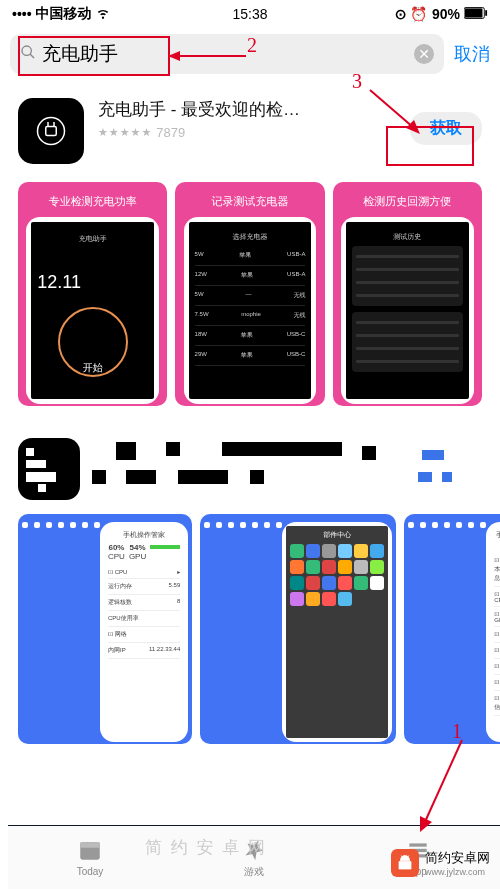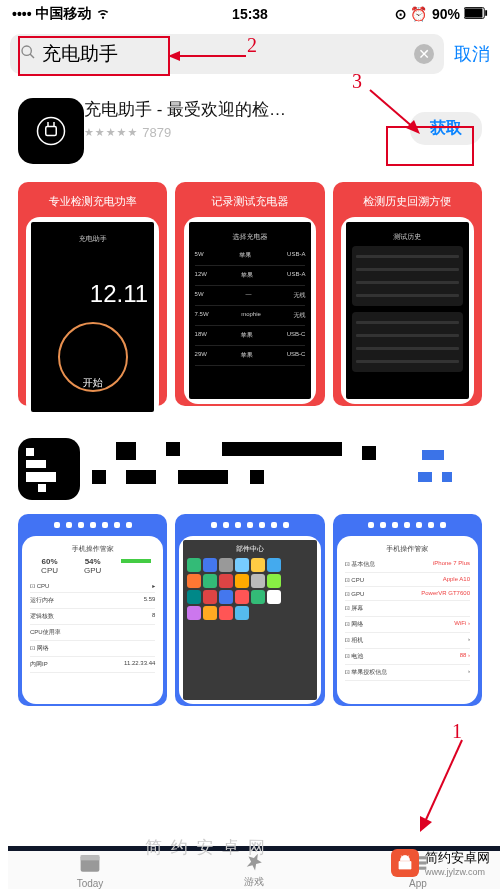--- a/index.html
+++ b/index.html
@@ -1,68 +1,68 @@
 <!DOCTYPE html>
 <html><head>
 <meta charset="utf-8">
 <style>
 *{margin:0;padding:0;box-sizing:border-box;font-family:-apple-system,"PingFang SC","Helvetica Neue",sans-serif}
 body{width:500px;height:889px;background:#fff;position:relative;overflow:hidden}
 .status-bar{height:28px;display:flex;justify-content:space-between;align-items:center;padding:0 12px;font-size:14px;font-weight:600}
 .sb-left,.sb-right{display:flex;align-items:center;gap:4px}
-.sb-center{position:absolute;left:50%;transform:translateX(-50%);font-weight:700}
+.sb-center{position:absolute;left:50%;transform:translateX(-50%);font-weight:400}
 .search-row{display:flex;align-items:center;padding:6px 10px;gap:10px;background:#fff}
 .search-box{flex:1;background:#eee;border-radius:10px;height:40px;display:flex;align-items:center;padding:0 10px;gap:6px}
 .search-input{flex:1;border:none;background:none;font-size:19px;outline:none}
 .clear-btn{width:20px;height:20px;background:#bbb;border-radius:50%;display:flex;align-items:center;justify-content:center;color:#fff;font-size:14px}
 .cancel{color:#0a84ff;font-size:18px}
 .content{padding:0 18px}
-.app-row{display:flex;align-items:flex-start;padding:18px 0}
+.app-row{display:flex;align-items:flex-start;gap:14px;padding:18px 0}
 .app-icon{width:66px;height:66px;background:#000;border-radius:15px;display:flex;align-items:center;justify-content:center;flex-shrink:0}
 .app-meta{flex:1;min-width:0}
 .app-title{font-size:17px;font-weight:400;white-space:nowrap;overflow:hidden;text-overflow:ellipsis;color:#111}
 .app-sub{font-size:13px;color:#888;white-space:nowrap;overflow:hidden;text-overflow:ellipsis;margin-top:2px}
 .app-rating{display:flex;align-items:center;gap:4px;margin-top:4px}
 .stars{color:#bbb;font-size:11px;letter-spacing:1px}
 .rcount{color:#bbb;font-size:13px}
 .get-btn{background:#eee;color:#0a84ff;border-radius:15px;padding:6px 20px;font-size:16px;font-weight:600;flex-shrink:0;margin-top:14px}
 .shots{display:flex;gap:8px;margin-bottom:18px}
-.shot{flex:1;background:#ef4444;border-radius:10px;padding:6px 4px 2px;display:flex;flex-direction:column;align-items:center;height:224px}
+.shot{flex:1;background:#ec4899;border-radius:10px;padding:6px 4px 2px;display:flex;flex-direction:column;align-items:center;height:224px}
 .shot-t{color:#fff;font-size:11px;margin:6px 0 8px;text-align:center}
 .phone{background:#fff;border-radius:14px;width:94%;flex:1;padding:5px;display:flex;flex-direction:column}
 .phone-scr{background:#000;flex:1;border-radius:2px;padding:6px;color:#ccc;font-size:7px}
-.p1-num{text-align:right;color:#fff;font-size:24px;margin-top:36px}
+.p1-num{text-align:left;color:#fff;font-size:18px;margin-top:28px}
 .p1-ring{width:70px;height:70px;border:2px solid #e89050;border-radius:50%;margin:14px auto;display:flex;align-items:flex-end;justify-content:center;color:#fff;font-size:10px}
 .p2-card{background:#1a1a1a;border-radius:4px;padding:4px;margin-bottom:6px;height:60px;display:flex;flex-direction:column;justify-content:space-around}
 .p2-line{height:3px;background:#333;border-radius:1px}
 .p3-row{display:flex;justify-content:space-between;border-bottom:1px solid #222;padding:5px 0;font-size:6px}
 
 .pix-row{display:flex;align-items:center;gap:12px;padding:14px 0}
 .pix-icon{width:62px;height:62px;background:#000;border-radius:14px;position:relative}
 .pix-icon::before{content:"";position:absolute;inset:8px;background:
  linear-gradient(#000,#000),linear-gradient(#fff,#fff);background-size:100% 100%;opacity:1}
 .pix-wh{position:absolute;background:#fff}
 .pix-body{flex:1;position:relative;height:54px}
 .pix-sq{position:absolute;background:#000}
 .pix-sq.b{background:#3b73e8}
 
 .shots2{display:flex;gap:8px}
-.shot2{flex:1;background:#4273f4;border-radius:10px;padding:4px 4px 2px;height:192px;display:flex;flex-direction:column}
+.shot2{flex:1;background:#4273f4;border-radius:10px;padding:4px 4px 2px;height:230px;display:flex;flex-direction:row}
 .dots{display:flex;gap:6px;justify-content:center;padding:4px 0}
 .dot{width:6px;height:6px;background:#fff;border-radius:2px}
 .phone2{background:#fff;border-radius:14px;flex:1;padding:4px;margin-top:4px}
 .phone2-scr{background:#fff;height:100%;border-radius:2px;padding:4px;font-size:6px;color:#444}
 .dark{background:#3a3a3a}
 .g-row{display:flex;gap:2px;margin-bottom:2px}
 .g-ic{width:14px;height:14px;background:#5b8;border-radius:3px}
 .li-row{display:flex;justify-content:space-between;padding:3px 0;border-bottom:1px solid #eee;font-size:6px}
 .stats{display:flex;gap:4px;font-size:8px;margin-bottom:4px}
 .stat{flex:1;text-align:center}
 
-.tabbar{position:absolute;bottom:0;left:8px;right:0;height:43px;background:rgba(250,250,250,0.95);border-top:5px solid #0f172a;display:flex}
+.tabbar{position:absolute;bottom:0;left:8px;right:0;height:64px;background:rgba(250,250,250,0.95);border-top:1px solid #0f172a;display:flex}
 .tab{flex:1;display:flex;flex-direction:column;align-items:center;justify-content:center;gap:2px;color:#888;font-size:10px}
 .tab svg{width:26px;height:26px}
 
 .ann-box1{position:absolute;border:2px solid #d02;top:36px;left:18px;width:152px;height:40px;pointer-events:none}
 .ann-box2{position:absolute;border:2px solid #d02;top:126px;left:386px;width:88px;height:40px;pointer-events:none}
 .ann-2{position:absolute;color:#d02;font-size:20px;top:34px;left:247px;font-family:serif}
 .ann-3{position:absolute;color:#d02;font-size:20px;top:70px;left:352px;font-family:serif}
 .arr{position:absolute;pointer-events:none}
 .wm1{position:absolute;color:#ccc;font-size:17px;bottom:30px;left:145px;letter-spacing:2px;font-weight:300}
 .wm2{position:absolute;right:10px;bottom:12px;display:flex;align-items:center;gap:6px}

